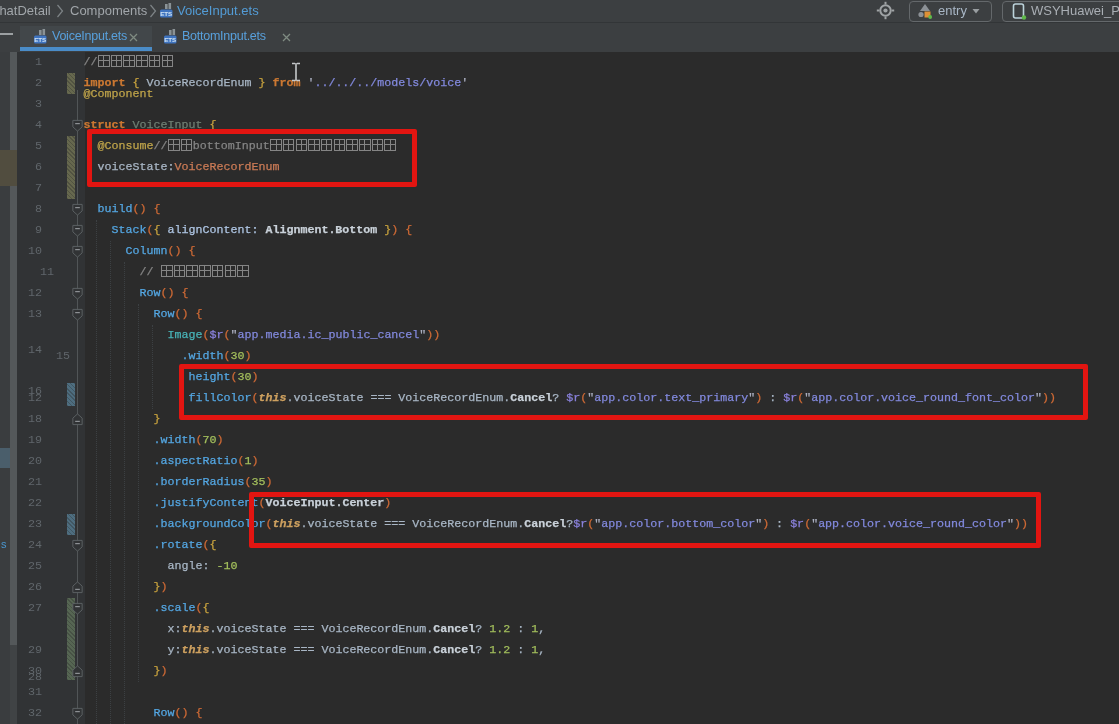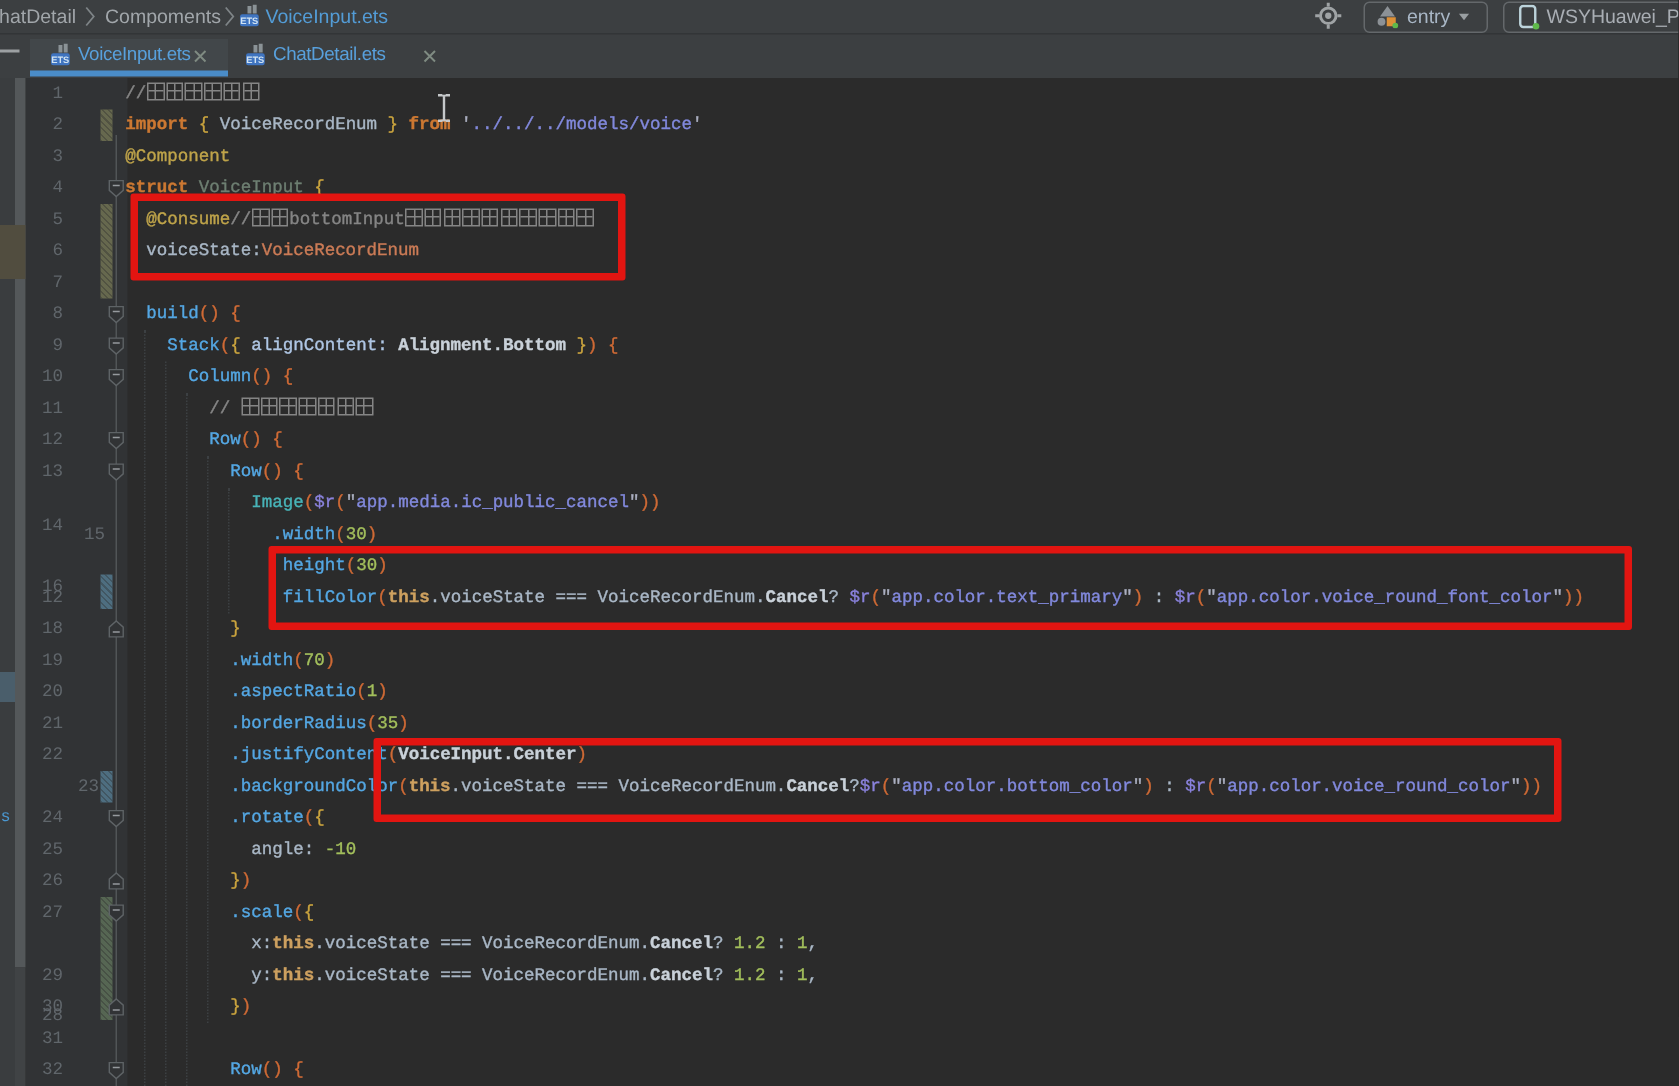--- a/index.html
+++ b/index.html
@@ -9,21 +9,21 @@
 .crumb{position:absolute;top:3px;font-size:13px;color:#A1A6AA;white-space:nowrap;}
 .crumb.blue{color:#539CD6;}
 .tabtxt{position:absolute;top:29px;font-size:12.5px;letter-spacing:-0.25px;color:#58A0DC;white-space:nowrap;}
 .boxed{position:absolute;top:1px;height:19px;border:1px solid #64686B;border-radius:4px;background:#3C3F41;}
 
 #editor{position:absolute;left:0;top:52px;width:1119px;height:672px;background:#2B2B2B;}
 #gutter{position:absolute;left:17px;top:0;width:68px;height:672px;background:#313335;}
 .ln{position:absolute;left:0;width:42px;text-align:right;font-family:"Liberation Mono",monospace;font-size:11.7px;line-height:21px;color:#60666B;}
 .cl{position:absolute;font-family:"Liberation Mono",monospace;font-size:11.667px;line-height:21px;white-space:pre;color:#A9B7C6;-webkit-text-stroke:0.25px;}
 .k{color:#CC7832;font-weight:bold;}
-.th{color:#CDA05F;font-weight:bold;}
+.th{color:#CDA05F;font-weight:bold;font-style:italic;}
 .an{color:#BFA44A;}
 .c{color:#858585;}
 .f{color:#54A7E3;}
 .im{color:#48B4B8;}
 .n{color:#A3BF5C;}
 .p{color:#CF6A35;}
 .b{color:#C9A33E;}
 .s{color:#8289DD;}
 .q{color:#ABAFC0;}
 .d{color:#8A82DC;}
@@ -104,21 +104,21 @@
   <div class="tabtxt" style="left:52px;top:7px;">VoiceInput.ets</div>
   <svg class="abs" style="left:129px;top:11px;" width="9" height="9" viewBox="0 0 9 9">
         <path d="M1 1 L8 8 M8 1 L1 8" stroke="#7F8B82" stroke-width="1.3"></path>
       </svg>
   <svg class="abs" style="left:163px;top:7px;" width="15" height="15" viewBox="0 0 15 15">
     <rect x="6" y="1" width="2.6" height="5" fill="#8A9296"></rect>
         <rect x="9.5" y="0" width="2.6" height="6" fill="#8A9296"></rect>
     <rect x="1" y="6.5" width="12.5" height="8" rx="1.5" fill="#3F74C0"></rect>
     <text x="7.2" y="12.8" font-size="6.2" font-family="Liberation Sans" font-weight="bold" fill="#CFE2F2" text-anchor="middle">ETS</text>
   </svg>
-  <div class="tabtxt" style="left:182px;top:7px;">ChatDetail.ets</div>
+  <div class="tabtxt" style="left:182px;top:7px;">BottomInput.ets</div>
   <svg class="abs" style="left:282px;top:11px;" width="9" height="9" viewBox="0 0 9 9">
         <path d="M1 1 L8 8 M8 1 L1 8" stroke="#7F8B82" stroke-width="1.3"></path>
       </svg>
 </div>
 
 <div id="editor">
   <div id="gutter"></div>
 
   <div class="abs" style="left:0;top:0;width:10px;height:672px;background:#3A3D3F;"></div>
   <div class="abs" style="left:10px;top:0;width:7px;height:593px;background:#54585A;"></div>
@@ -131,33 +131,33 @@
   <div class="ln" style="top:0px;">1</div>
   <div class="ln" style="top:21px;">2</div>
   <div class="ln" style="top:42px;">3</div>
   <div class="ln" style="top:63px;">4</div>
   <div class="ln" style="top:84px;">5</div>
   <div class="ln" style="top:105px;">6</div>
   <div class="ln" style="top:126px;">7</div>
   <div class="ln" style="top:147px;">8</div>
   <div class="ln" style="top:168px;">9</div>
   <div class="ln" style="top:189px;">10</div>
-  <div class="ln" style="top:210px;">11</div>
+  <div class="ln" style="top:210px;margin-left:12px;">11</div>
   <div class="ln" style="top:231px;">12</div>
   <div class="ln" style="top:252px;">13</div>
   <div class="ln" style="top:288px;">14</div>
   <div class="ln" style="top:294px;padding-left:28px;">15</div>
   <div class="ln" style="top:315px;margin-top:14px;">16</div>
   <div class="ln" style="top:336px;">12</div>
   <div class="ln" style="top:357px;">18</div>
   <div class="ln" style="top:378px;">19</div>
   <div class="ln" style="top:399px;">20</div>
   <div class="ln" style="top:420px;">21</div>
   <div class="ln" style="top:441px;">22</div>
-  <div class="ln" style="top:462px;padding-left:24px;">23</div>
+  <div class="ln" style="top:462px;">23</div>
   <div class="ln" style="top:483px;">24</div>
   <div class="ln" style="top:504px;">25</div>
   <div class="ln" style="top:525px;">26</div>
   <div class="ln" style="top:546px;">27</div>
   <div class="ln" style="top:567px;margin-top:48px;">28</div>
   <div class="ln" style="top:588px;">29</div>
   <div class="ln" style="top:609px;">30</div>
   <div class="ln" style="top:630px;">31</div>
   <div class="ln" style="top:651px;">32</div>
   </div>
@@ -223,21 +223,21 @@
         </svg>
   <svg class="fm" style="top:612.5px;" width="13" height="14" viewBox="0 0 13 14">
           <polygon points="1.5,12.5 11.5,12.5 11.5,5.5 6.5,1 1.5,5.5" fill="#313335" stroke="#5E6366" stroke-width="1"></polygon>
           <line x1="4" y1="9" x2="9" y2="9" stroke="#969A9E" stroke-width="1.2"></line>
         </svg>
   </div>
 
   <div id="code">
   <div class="cl" style="left:83.5px;top:0px;"><span class="c">//<i class="cj"></i><i class="cj"></i><i class="cj"></i><i class="cj"></i><i class="cj"></i><i class="cj"></i></span></div>
   <div class="cl" style="left:83.5px;top:21px;"><span class="k">import</span> <span class="b">{</span> VoiceRecordEnum <span class="b">}</span> <span class="k">from</span> <span class="q">'</span><span class="s">../../../models/voice</span><span class="q">'</span></div>
-  <div class="cl" style="left:83.5px;top:42px;"><span class="an">@Component</span></div>
+  <div class="cl" style="left:83.5px;top:32px;"><span class="an">@Component</span></div>
   <div class="cl" style="left:83.5px;top:63px;"><span class="k">struct</span> <span class="sn">VoiceInput</span> <span class="b">{</span></div>
   <div class="cl" style="left:97.5px;top:84px;"><span class="an">@Consume</span><span class="c">//<i class="cj"></i><i class="cj"></i>bottomInput<i class="cj"></i><i class="cj"></i><i class="cj"></i><i class="cj"></i><i class="cj"></i><i class="cj"></i><i class="cj"></i><i class="cj"></i><i class="cj"></i><i class="cj"></i></span></div>
   <div class="cl" style="left:97.5px;top:105px;">voiceState:<span class="t">VoiceRecordEnum</span></div>
   <div class="cl" style="left:97.5px;top:147px;"><span class="f">build</span><span class="p">()</span> <span class="p">{</span></div>
   <div class="cl" style="left:111.5px;top:168px;"><span class="f">Stack</span><span class="p">(</span><span class="b">{</span> <span class="pk">alignContent:</span> <span class="cn">Alignment.Bottom</span> <span class="b">}</span><span class="p">)</span> <span class="p">{</span></div>
   <div class="cl" style="left:125.5px;top:189px;"><span class="f">Column</span><span class="p">()</span> <span class="p">{</span></div>
   <div class="cl" style="left:139.5px;top:210px;"><span class="c">// <i class="cj"></i><i class="cj"></i><i class="cj"></i><i class="cj"></i><i class="cj"></i><i class="cj"></i><i class="cj"></i></span></div>
   <div class="cl" style="left:139.5px;top:231px;"><span class="f">Row</span><span class="p">()</span> <span class="p">{</span></div>
   <div class="cl" style="left:153.5px;top:252px;"><span class="f">Row</span><span class="p">()</span> <span class="p">{</span></div>
   <div class="cl" style="left:167.5px;top:273px;"><span class="im">Image</span><span class="p">(</span><span class="d">$r</span><span class="p">(</span><span class="q">"</span><span class="s">app.media.ic_public_cancel</span><span class="q">"</span><span class="p">))</span></div>

